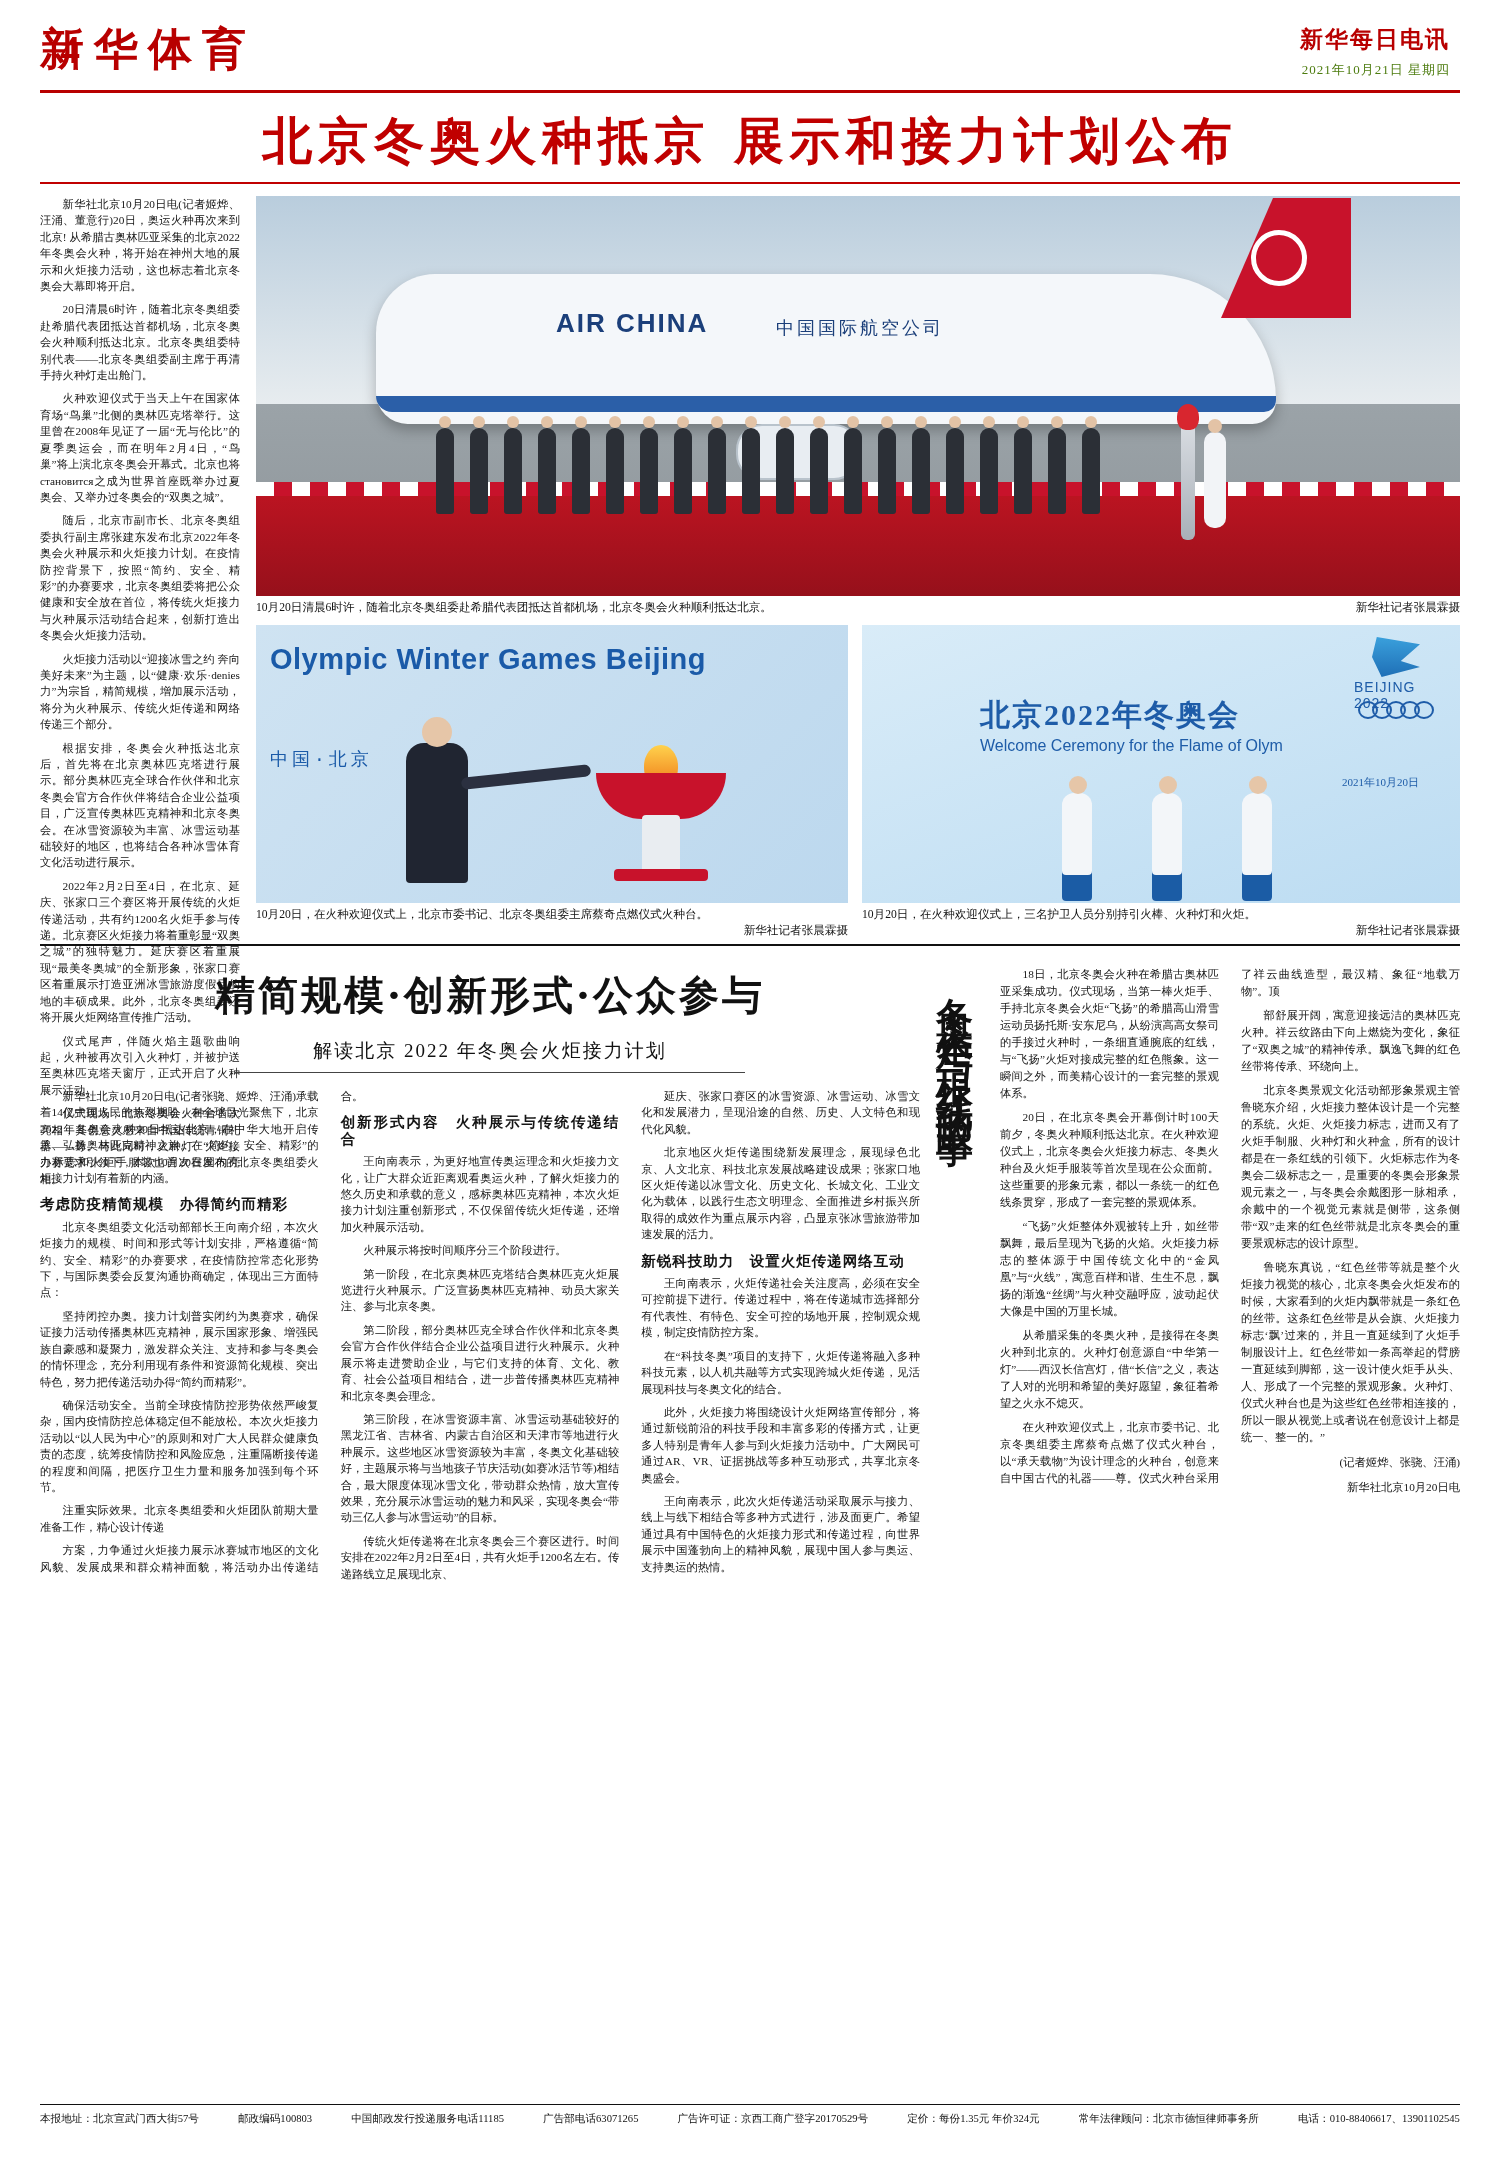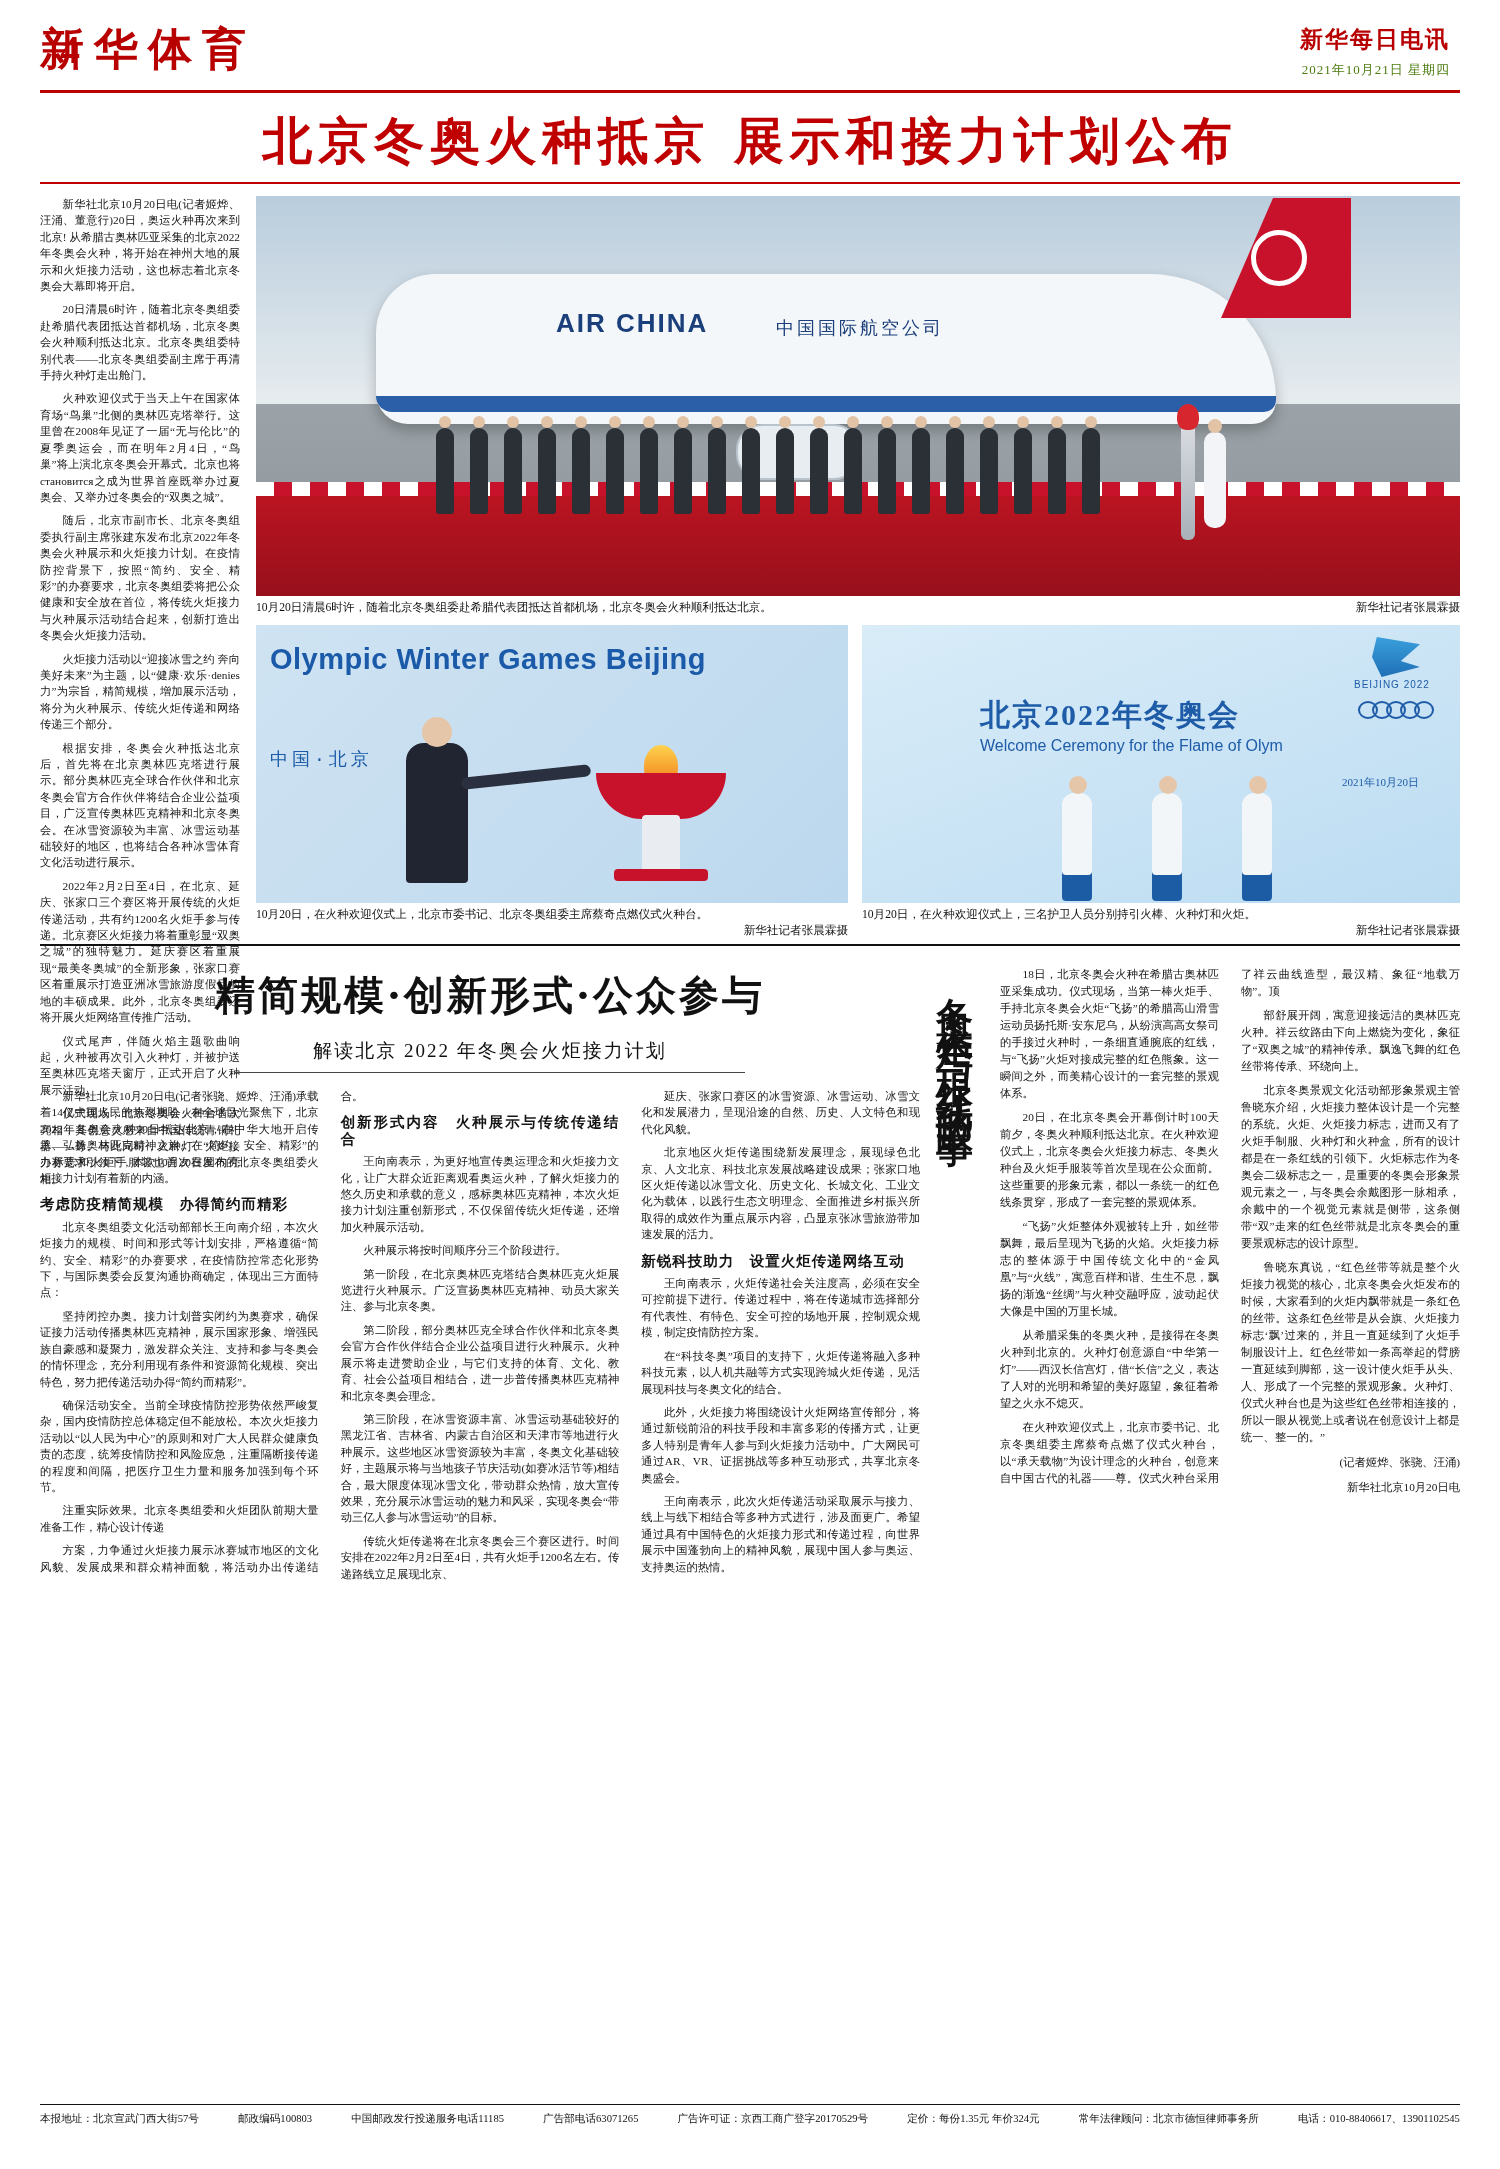--- a/index.html
+++ b/index.html
@@ -196,21 +196,21 @@
   }
   .mid-right .logo{
     position:absolute;right:14px;top:12px;width:92px;height:64px;
   }
   .mid-right .logo .mark{
     position:absolute;left:18px;top:0;width:48px;height:40px;
     background:linear-gradient(#3aa0dc,#1f6fb6);
     clip-path:polygon(10% 0,100% 18%,60% 60%,100% 75%,20% 100%,0 50%);
   }
   .mid-right .logo .txt{
-    position:absolute;left:0;top:42px;font-size:10px;color:#1e5ca8;letter-spacing:1px;
+    position:absolute;left:0;top:42px;font-size:14px;color:#1e5ca8;letter-spacing:1px;
     font-family:"Liberation Sans",sans-serif;
   }
   .mid-right .rings{
     position:absolute;right:16px;top:76px;width:86px;height:14px;
   }
   .mid-right .rings b{
     position:absolute;top:0;width:16px;height:14px;border:2px solid #1e5ca8;border-radius:50%;
   }
   .mid-right .guards{
     position:absolute;left:200px;top:168px;width:300px;height:110px;

